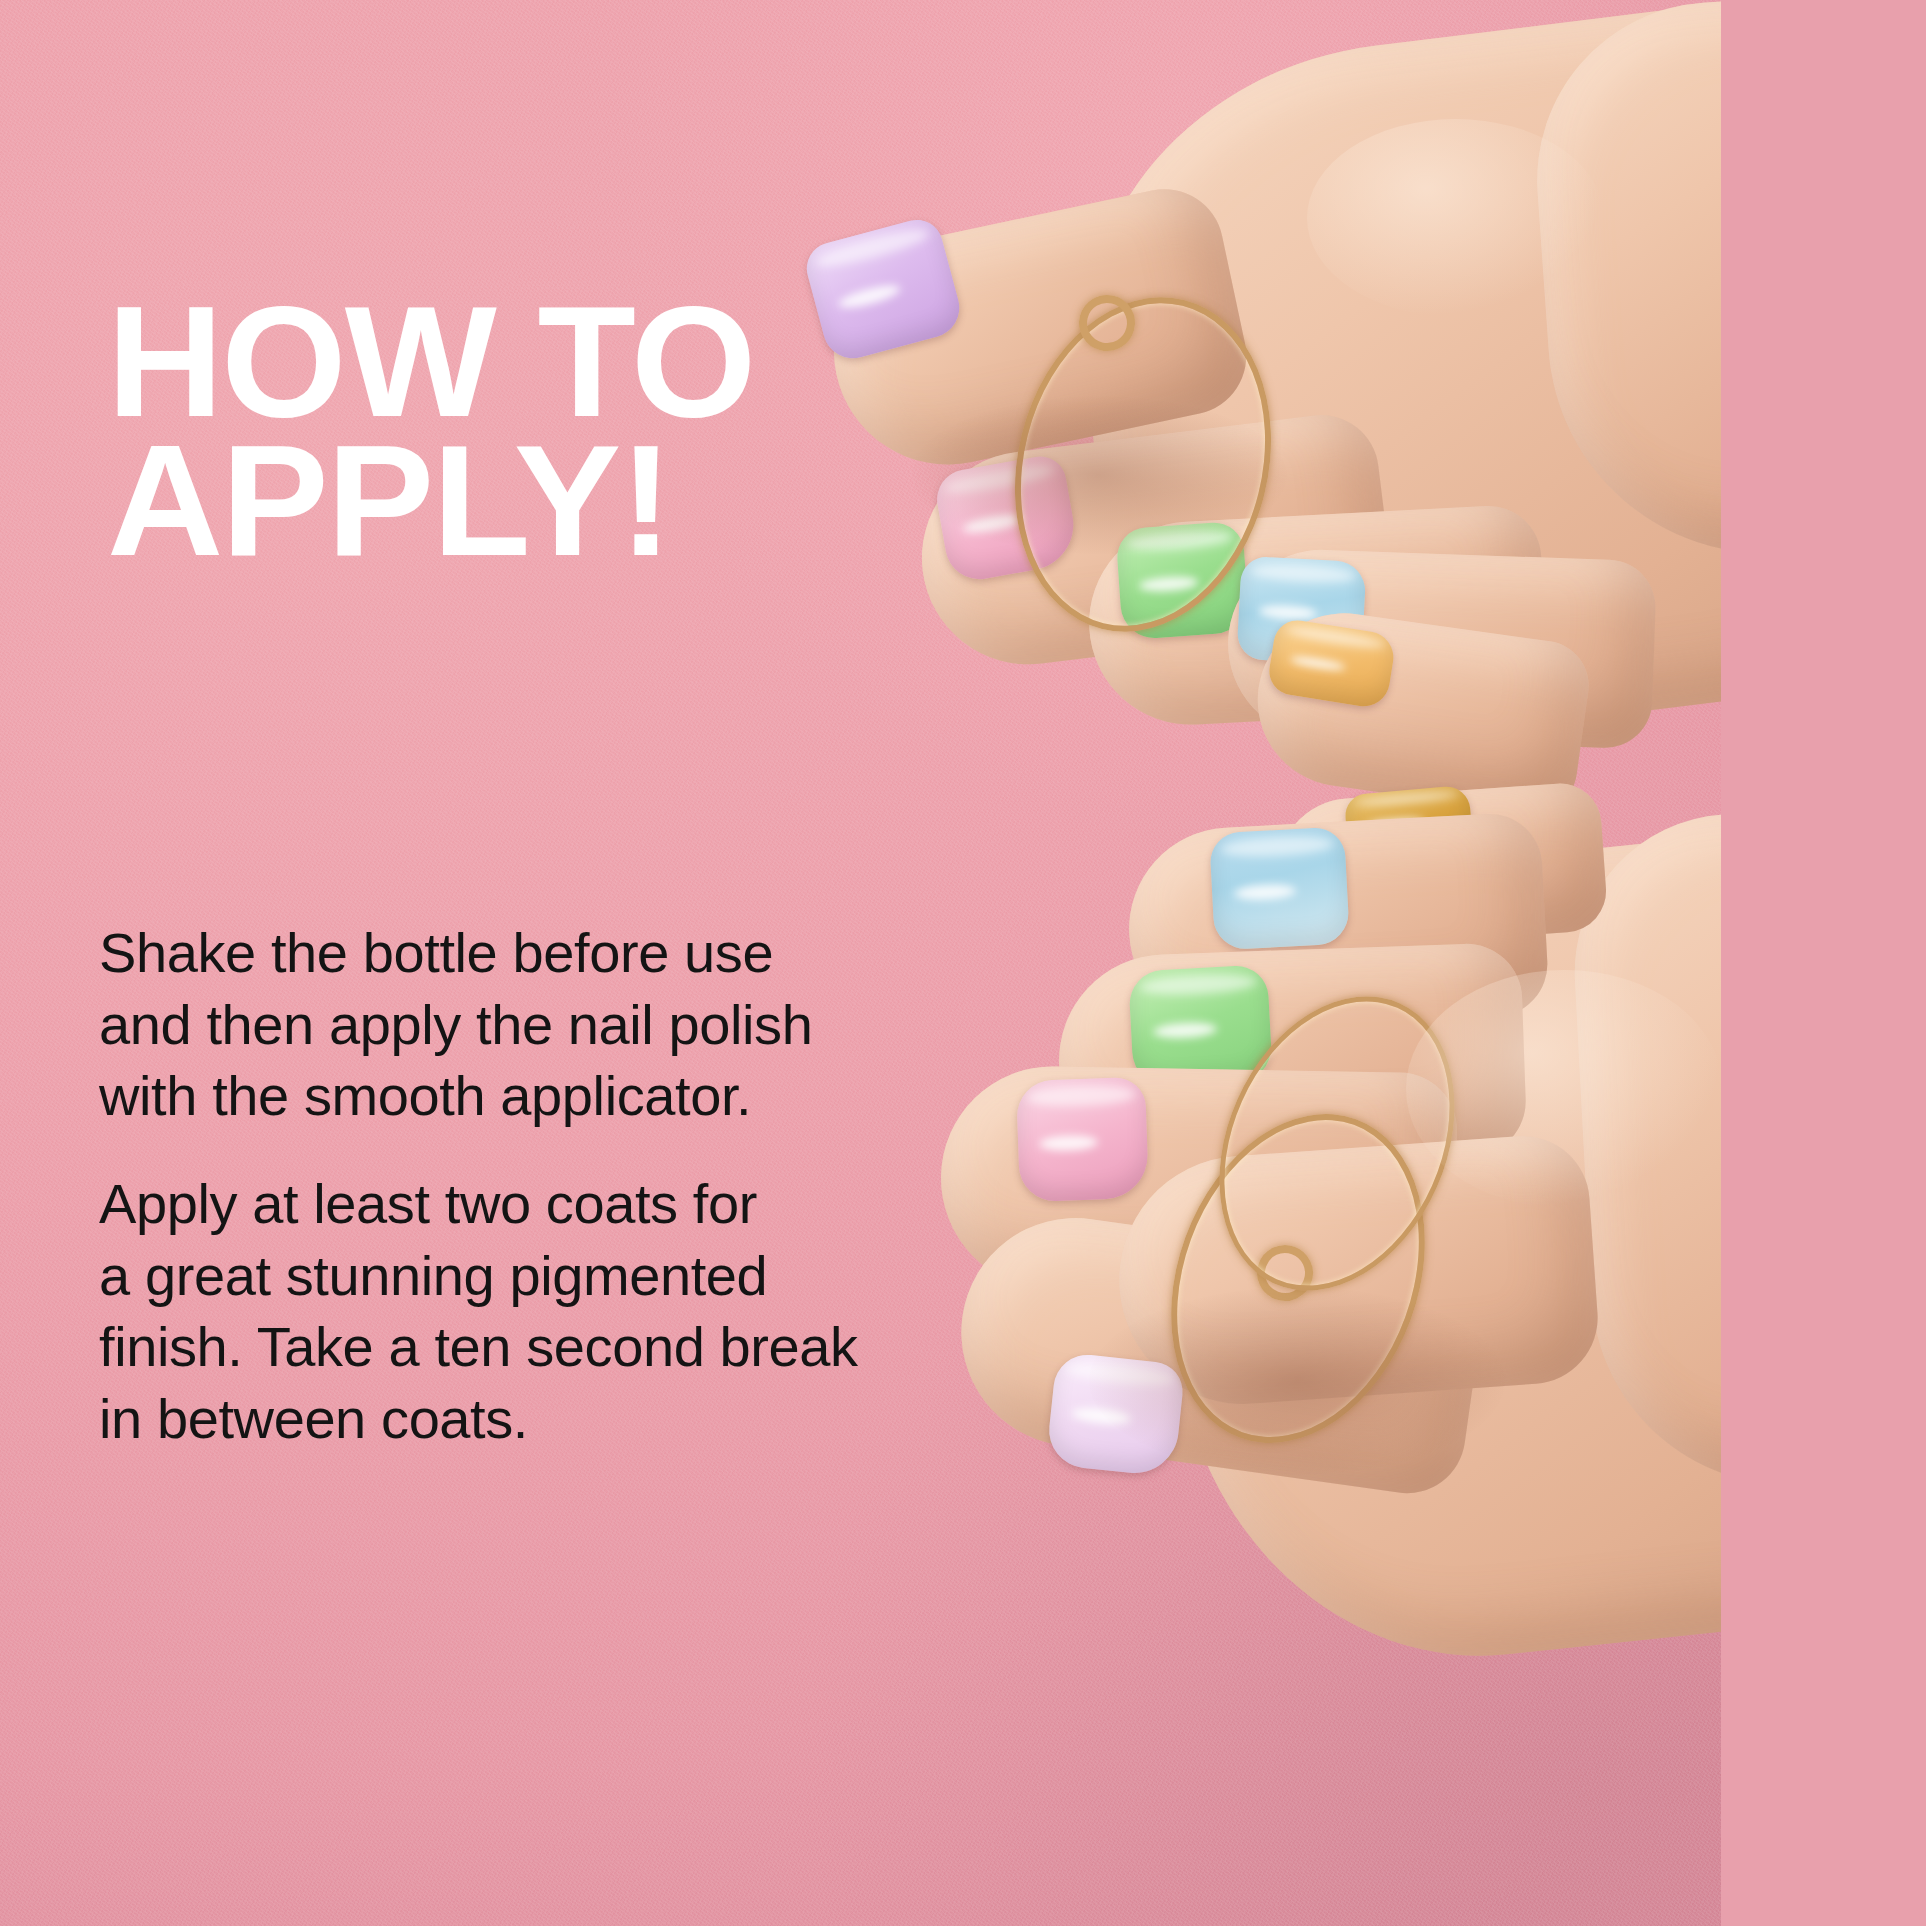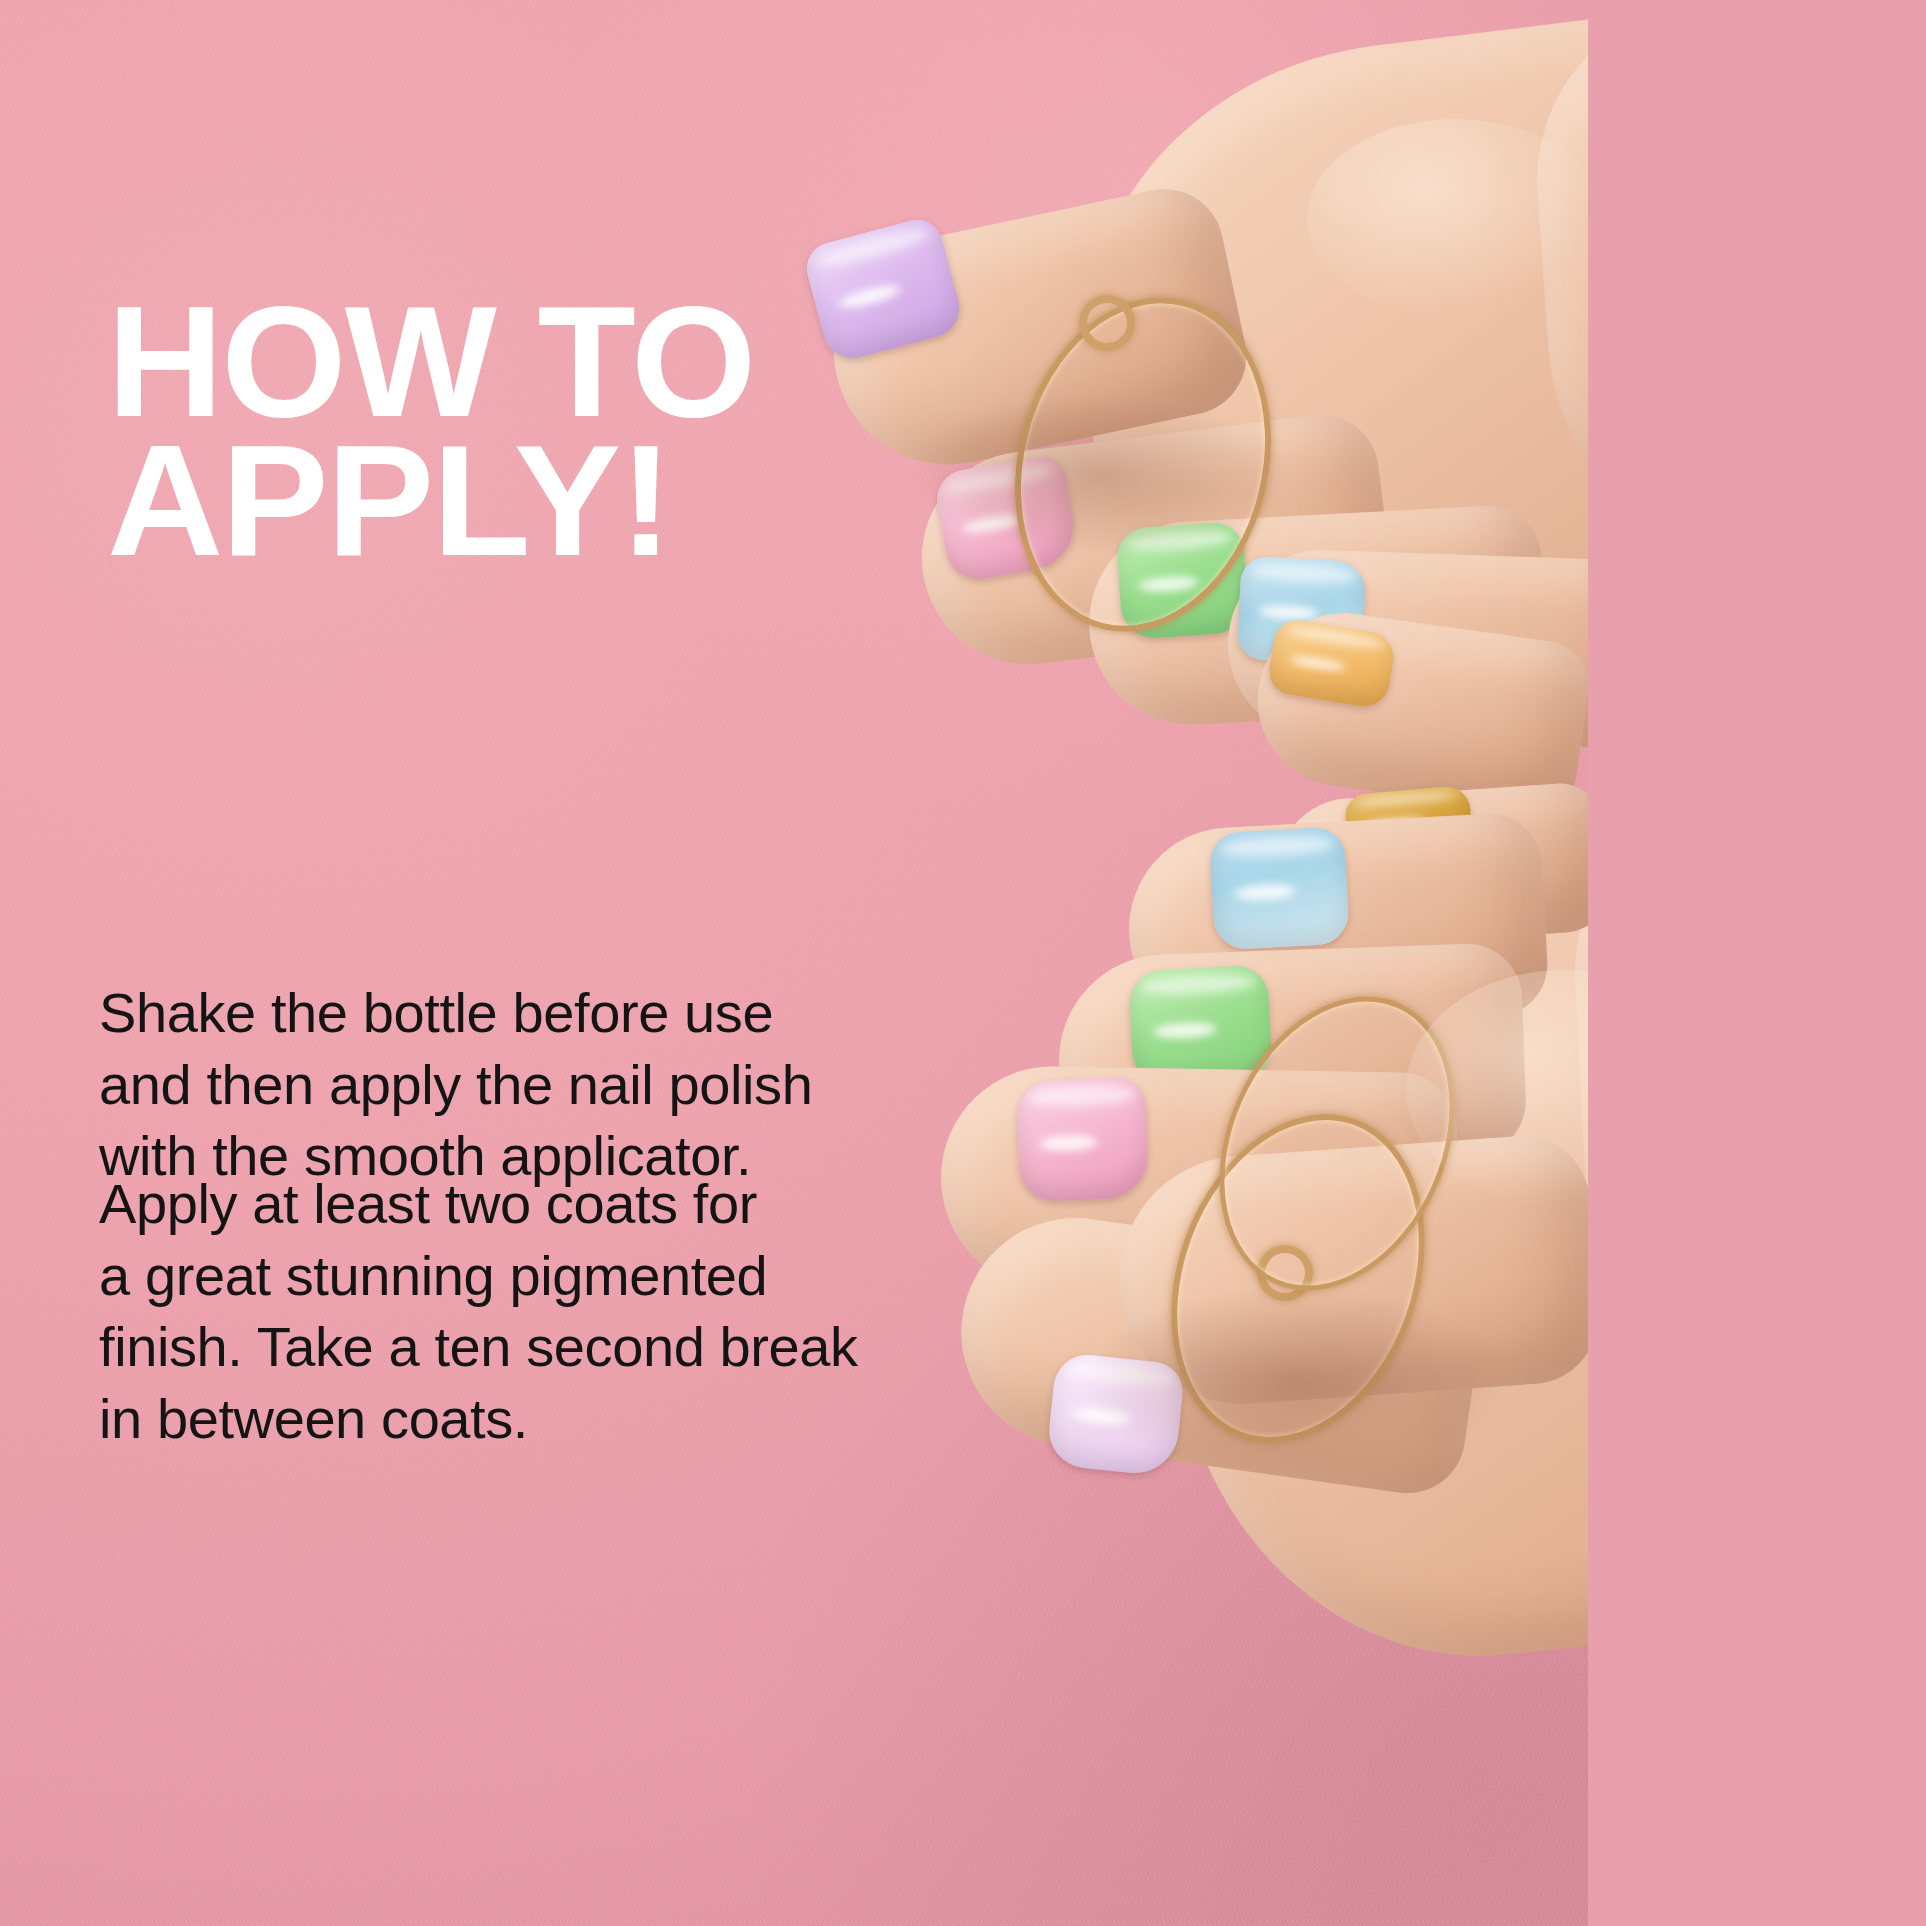--- a/index.html
+++ b/index.html
@@ -2,21 +2,21 @@
 <html><head>
 <meta charset="utf-8">
 <style>
   html, body {
     margin: 0;
     padding: 0;
     background: #e8a0ac;
   }
   #poster {
     position: relative;
-    width: 1588px;
+    width: 1721px;
     height: 1927px;
     overflow: hidden;
     font-family: "Liberation Sans", sans-serif;
     background: #d946ef;
   }
   
   .bg-base {
     position: absolute; inset: 0;
     background:
       radial-gradient(ellipse 120% 95% at 18% 22%, #f0a9b2 0%, #eda2ad 42%, #e79aa7 74%, #dd8f9e 100%);
@@ -60,21 +60,21 @@
     position: absolute;
     left: 99px;
     width: 851px;
     color: #141414;
     font-size: 56px;
     line-height: 1.28;
     letter-spacing: -0.4px;
     white-space: pre-line;
     z-index: 6;
   }
-  #para-1 { top: 921px; }
+  #para-1 { top: 861px; }
   #para-2 { top: 1112px; }
 
   
   .photo {
     position: absolute;
     left: 792px; top: 0;
     width: 1135px; height: 1927px;
     z-index: 3;
   }
   .skin {

